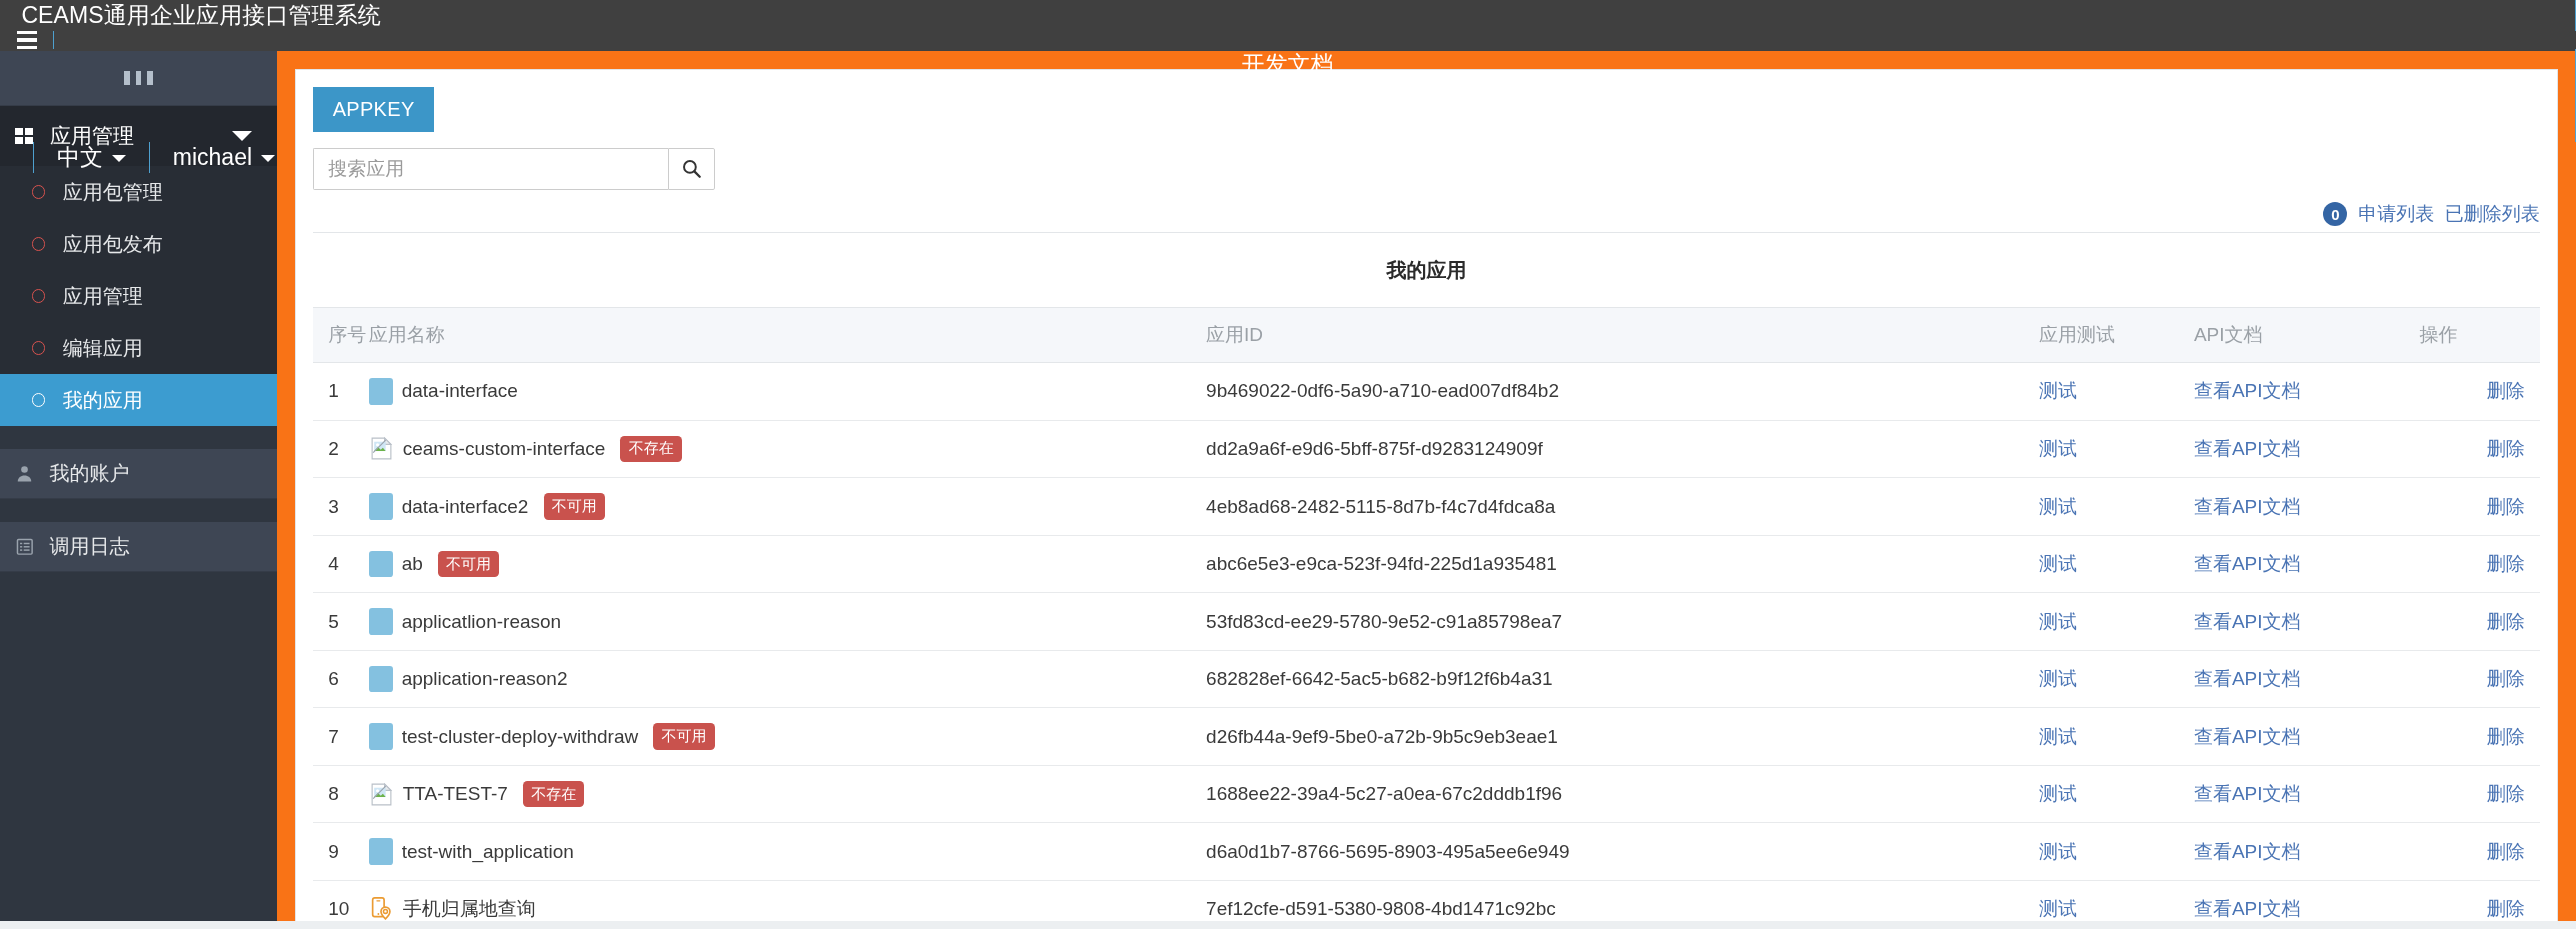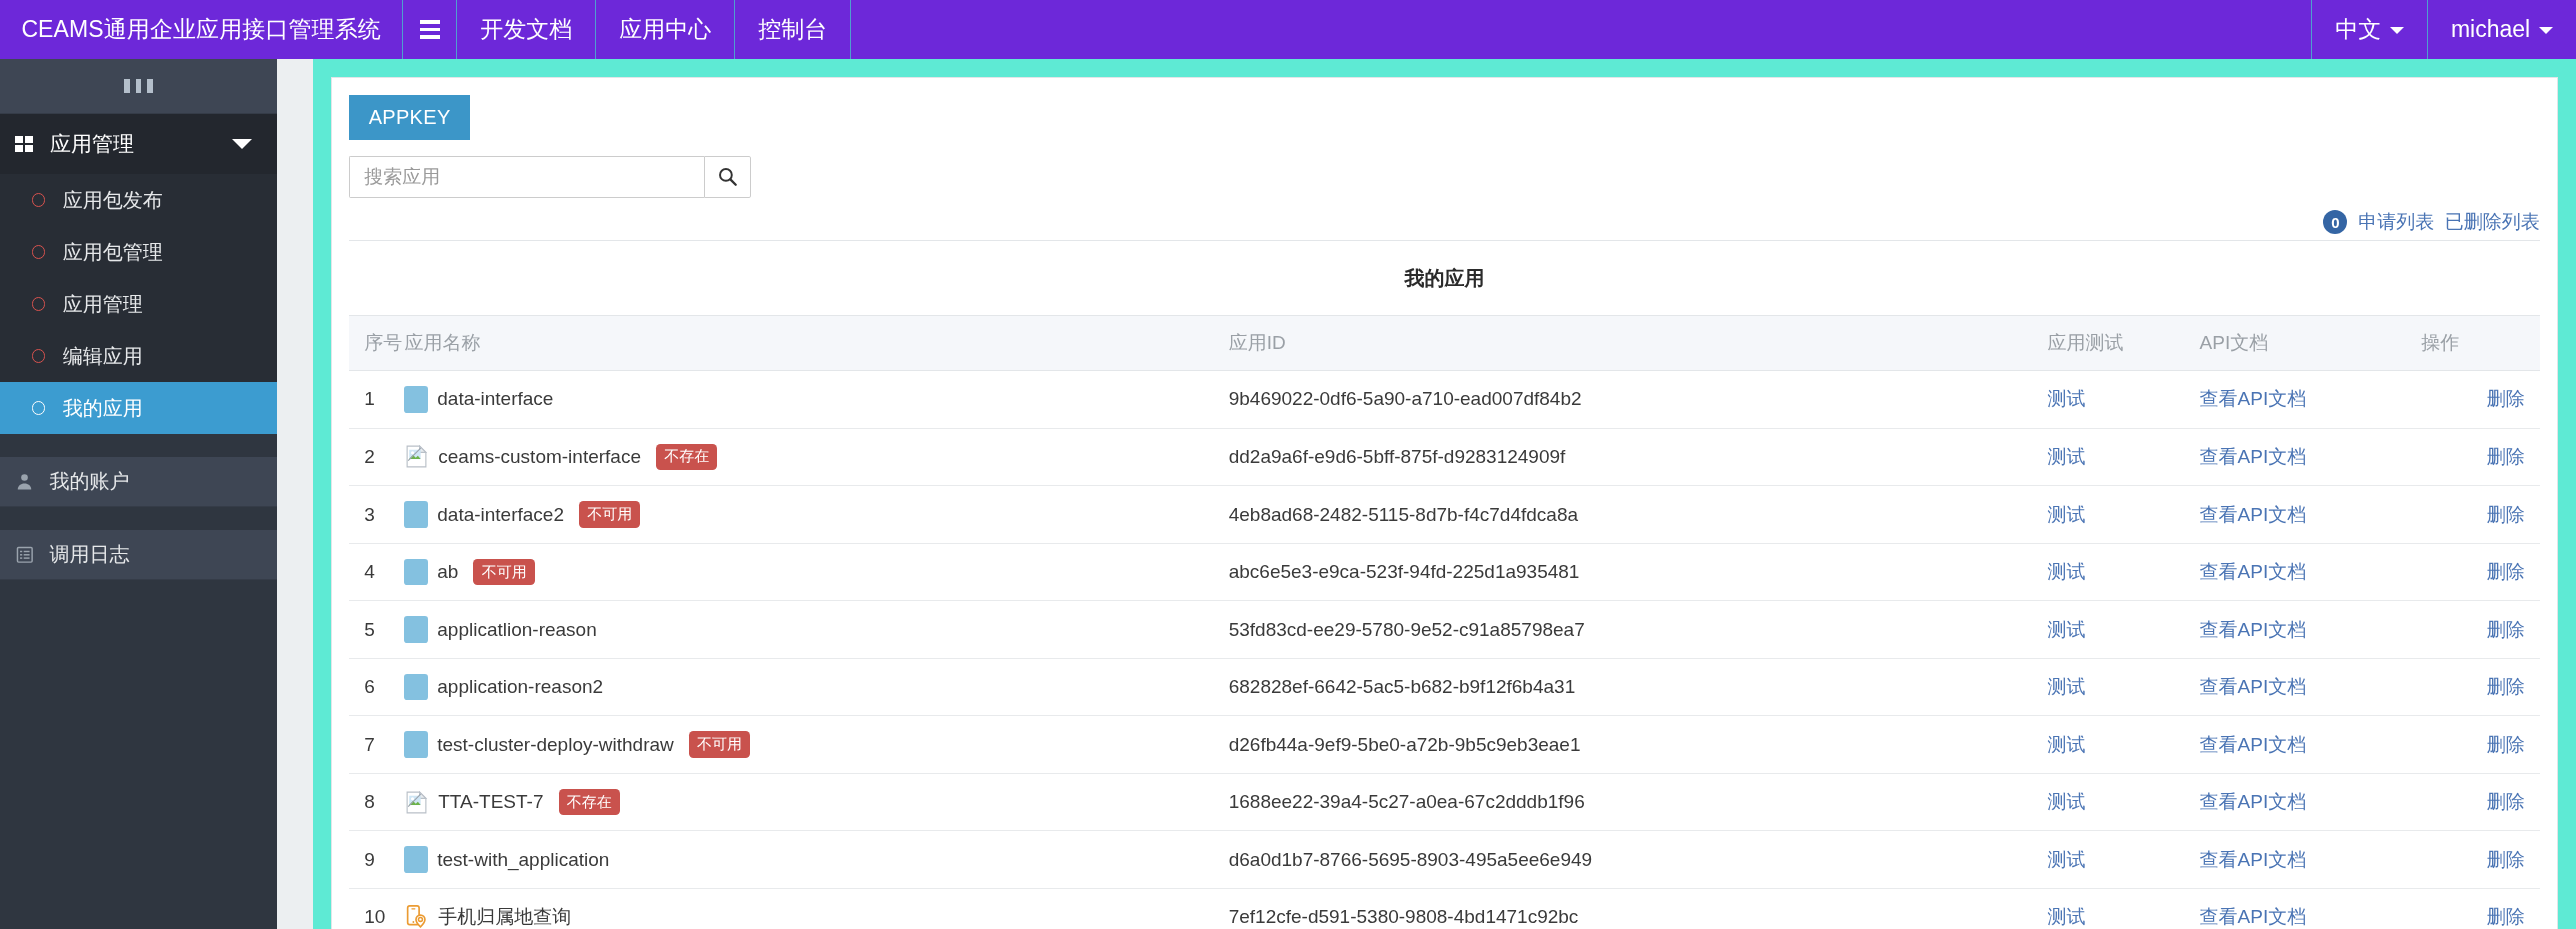--- a/index.html
+++ b/index.html
@@ -5,26 +5,27 @@
   * { box-sizing: border-box; margin: 0; padding: 0; }
   html, body {
     width: 2576px; height: 929px;
     background: #eceff1;
     font-family: "Liberation Sans", "DejaVu Sans", sans-serif;
     overflow: hidden;
   }
 
   
   .navbar {
-    height: 59px;
-    background: #6d28d9;
+    height: 51px;
+    background: #404040;
     display: flex;
     align-items: stretch;
     position: relative;
     z-index: 20;
+    flex-direction: column;
   }
   .nav-brand {
     display: flex; align-items: center;
     padding: 0 21.4px;
     color: #ffffff;
     font-size: 23px;
     letter-spacing: 0.1px;
     border-right: 0.6px solid #4ea0cf;
     white-space: nowrap;
   }
@@ -139,24 +140,23 @@
     background: #3e4654;
     border-bottom: 0.6px solid #353c48;
     cursor: pointer;
     margin-top: 23px;
   }
   .menu-root .mico { width: 20px; margin-right: 15px; display: flex; justify-content: center; flex: none; }
 
   
   .main {
     flex: 1;
-    background: #5eead4;
+    background: #f97316;
     padding: 17.6px 17.6px 0 17.6px;
     overflow: hidden;
-    margin-left: 36px;
   }
   .panel {
     background: #ffffff;
     border: 0.6px solid #e2e5e8;
     min-height: 818px;
     padding: 17.6px 17.6px 0 17.6px;
   }
 
   .appkey-btn {
     display: inline-block;
@@ -339,25 +339,25 @@
           <i></i>
           <i></i>
         </span>
       <span>应用管理</span>
       <span class="caret-down"></span>
     </div>
 
     <div class="submenu">
       <div class="menu-item">
         <span class="ring"></span>
-        <span>应用包发布</span>
+        <span>应用包管理</span>
       </div>
       <div class="menu-item">
         <span class="ring"></span>
-        <span>应用包管理</span>
+        <span>应用包发布</span>
       </div>
       <div class="menu-item">
         <span class="ring"></span>
         <span>应用管理</span>
       </div>
       <div class="menu-item">
         <span class="ring"></span>
         <span>编辑应用</span>
       </div>
       <div class="menu-item active">

